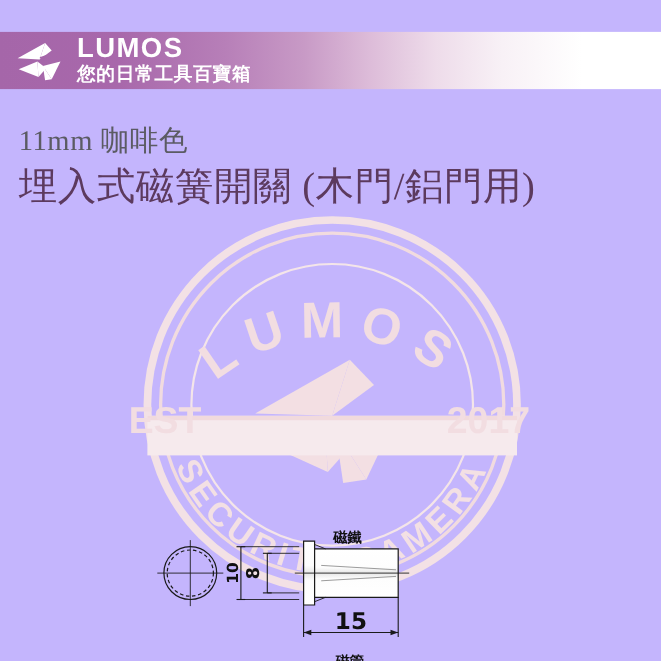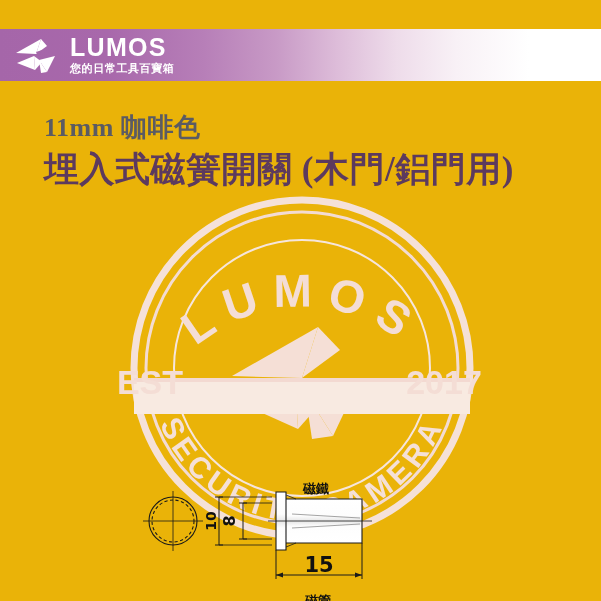--- a/index.html
+++ b/index.html
@@ -13,21 +13,21 @@
     overflow: hidden;
     font-family: "Liberation Sans", sans-serif;
     position: relative;
   }
 
   #page {
     position: absolute;
     inset: 0;
     width: 601px;
     height: 601px;
-    background: #eab308;
+    background: #c4b5fd;
   }
 
   
   .brand-bar {
     position: absolute;
     left: 0;
     top: 29px;
     width: 601px;
     height: 52px;
     background: linear-gradient(to right,
@@ -66,35 +66,34 @@
   .brand-word {
     color: #ffffff;
     font-size: 25px;
     font-weight: bold;
     letter-spacing: 1.3px;
     font-family: "Liberation Sans", sans-serif;
     line-height: 1.02;
   }
   .brand-sub {
     color: #ffffff;
-    font-size: 11px;
+    font-size: 17px;
     font-weight: bold;
     letter-spacing: 0.6px;
     font-family: "DejaVu Sans", sans-serif;
     margin-top: 2px;
     line-height: 1;
   }
 
   
   .title-block {
     position: absolute;
-    left: 44px;
+    left: 17px;
     top: 112px;
     width: 540px;
-    font-weight: bold;
   }
   .title-line1 {
     font-family: "Liberation Serif", serif;
     font-size: 26px;
     color: #5b5b63;
     letter-spacing: 0.5px;
     line-height: 1.25;
     white-space: nowrap;
   }
   .title-line2 {

